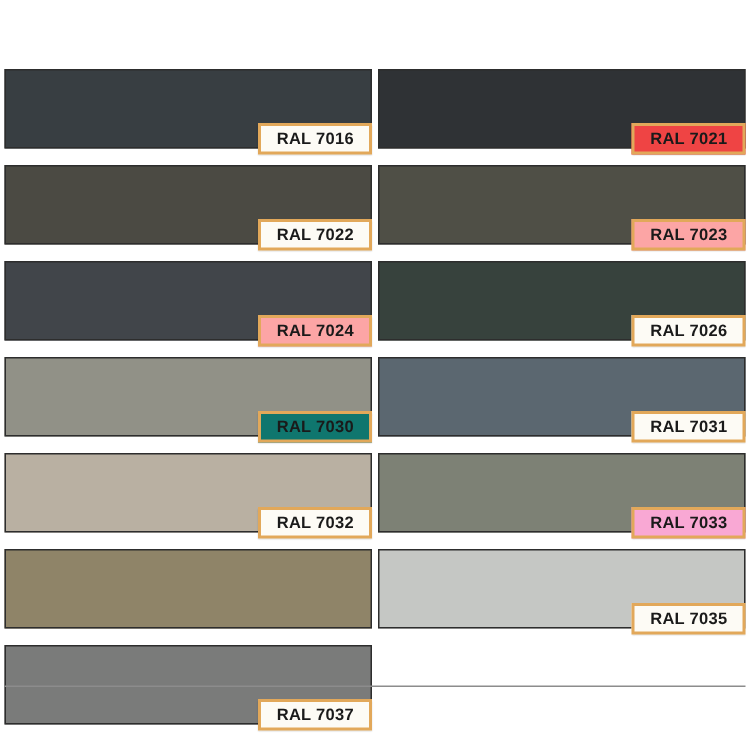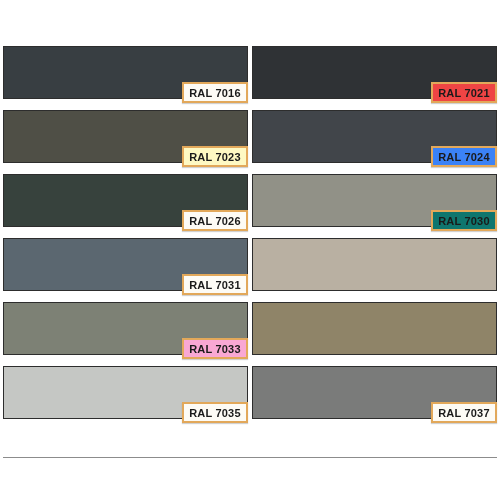--- a/index.html
+++ b/index.html
@@ -48,21 +48,21 @@
     border: 1px solid #2d2d2d;
     background: #888;
   }
 
   .swatch-tag {
     position: absolute;
     right: 0;
     bottom: 0;
     height: 21px;
     min-width: 66px;
-    padding: 0 0;
+    padding: 0 10px;
     background: #fdfbf5;
     border: 2px solid #e2a85a;
     display: flex;
     align-items: center;
     justify-content: center;
     font-size: 11px;
     font-weight: bold;
     color: #1a1a1a;
     letter-spacing: 0.2px;
     white-space: nowrap;
@@ -87,41 +87,46 @@
   <div id="swatch-grid">
       <div class="swatch-cell">
         <div class="swatch-color" style="background: rgb(56, 62, 66); border-color: rgb(45, 45, 45);"></div>
         <div class="swatch-tag" style="background: rgb(253, 251, 245); border-color: rgb(226, 168, 90); color: rgb(26, 26, 26);">RAL 7016</div>
       </div>
       <div class="swatch-cell">
         <div class="swatch-color" style="background: rgb(47, 50, 53); border-color: rgb(45, 45, 45);"></div>
         <div class="swatch-tag" style="background: #ef4444; border-color: rgb(226, 168, 90); color: rgb(26, 26, 26);">RAL 7021</div>
       </div>
       <div class="swatch-cell">
+        <div class="swatch-color" style="background: rgb(75, 74, 67); border-color: rgb(45, 45, 45);"></div>
+        <div class="swatch-tag" style="background: rgb(253, 251, 245); border-color: rgb(226, 168, 90); color: rgb(26, 26, 26);">RAL 7022</div>
+      </div>
+      <div class="swatch-cell">
         <div class="swatch-color" style="background: rgb(79, 79, 70); border-color: rgb(45, 45, 45);"></div>
-        <div class="swatch-tag" style="background: #fef9c3; border-color: rgb(226, 168, 90); color: rgb(26, 26, 26);">RAL 7023</div>
+        <div class="swatch-tag" style="background: #fca5a5; border-color: rgb(226, 168, 90); color: rgb(26, 26, 26);">RAL 7023</div>
       </div>
       <div class="swatch-cell">
         <div class="swatch-color" style="background: rgb(65, 69, 74); border-color: rgb(45, 45, 45);"></div>
-        <div class="swatch-tag" style="background: #3b82f6; border-color: rgb(226, 168, 90); color: rgb(26, 26, 26);">RAL 7024</div>
+        <div class="swatch-tag" style="background: #fca5a5; border-color: rgb(226, 168, 90); color: rgb(26, 26, 26);">RAL 7024</div>
       </div>
       <div class="swatch-cell">
         <div class="swatch-color" style="background: rgb(55, 66, 61); border-color: rgb(45, 45, 45);"></div>
         <div class="swatch-tag" style="background: rgb(253, 251, 245); border-color: rgb(226, 168, 90); color: rgb(26, 26, 26);">RAL 7026</div>
       </div>
       <div class="swatch-cell">
         <div class="swatch-color" style="background: rgb(145, 145, 135); border-color: rgb(45, 45, 45);"></div>
         <div class="swatch-tag" style="background: #0f766e; border-color: rgb(226, 168, 90); color: rgb(26, 26, 26);">RAL 7030</div>
       </div>
       <div class="swatch-cell">
         <div class="swatch-color" style="background: rgb(91, 103, 112); border-color: rgb(45, 45, 45);"></div>
         <div class="swatch-tag" style="background: rgb(253, 251, 245); border-color: rgb(226, 168, 90); color: rgb(26, 26, 26);">RAL 7031</div>
       </div>
       <div class="swatch-cell">
         <div class="swatch-color" style="background: rgb(185, 176, 162); border-color: rgb(45, 45, 45);"></div>
+        <div class="swatch-tag" style="background: rgb(253, 251, 245); border-color: rgb(226, 168, 90); color: rgb(26, 26, 26);">RAL 7032</div>
       </div>
       <div class="swatch-cell">
         <div class="swatch-color" style="background: rgb(125, 129, 117); border-color: rgb(45, 45, 45);"></div>
         <div class="swatch-tag" style="background: #f9a8d4; border-color: rgb(226, 168, 90); color: rgb(26, 26, 26);">RAL 7033</div>
       </div>
       <div class="swatch-cell">
         <div class="swatch-color" style="background: rgb(143, 132, 104); border-color: rgb(45, 45, 45);"></div>
       </div>
       <div class="swatch-cell">
         <div class="swatch-color" style="background: rgb(197, 199, 196); border-color: rgb(45, 45, 45);"></div>

